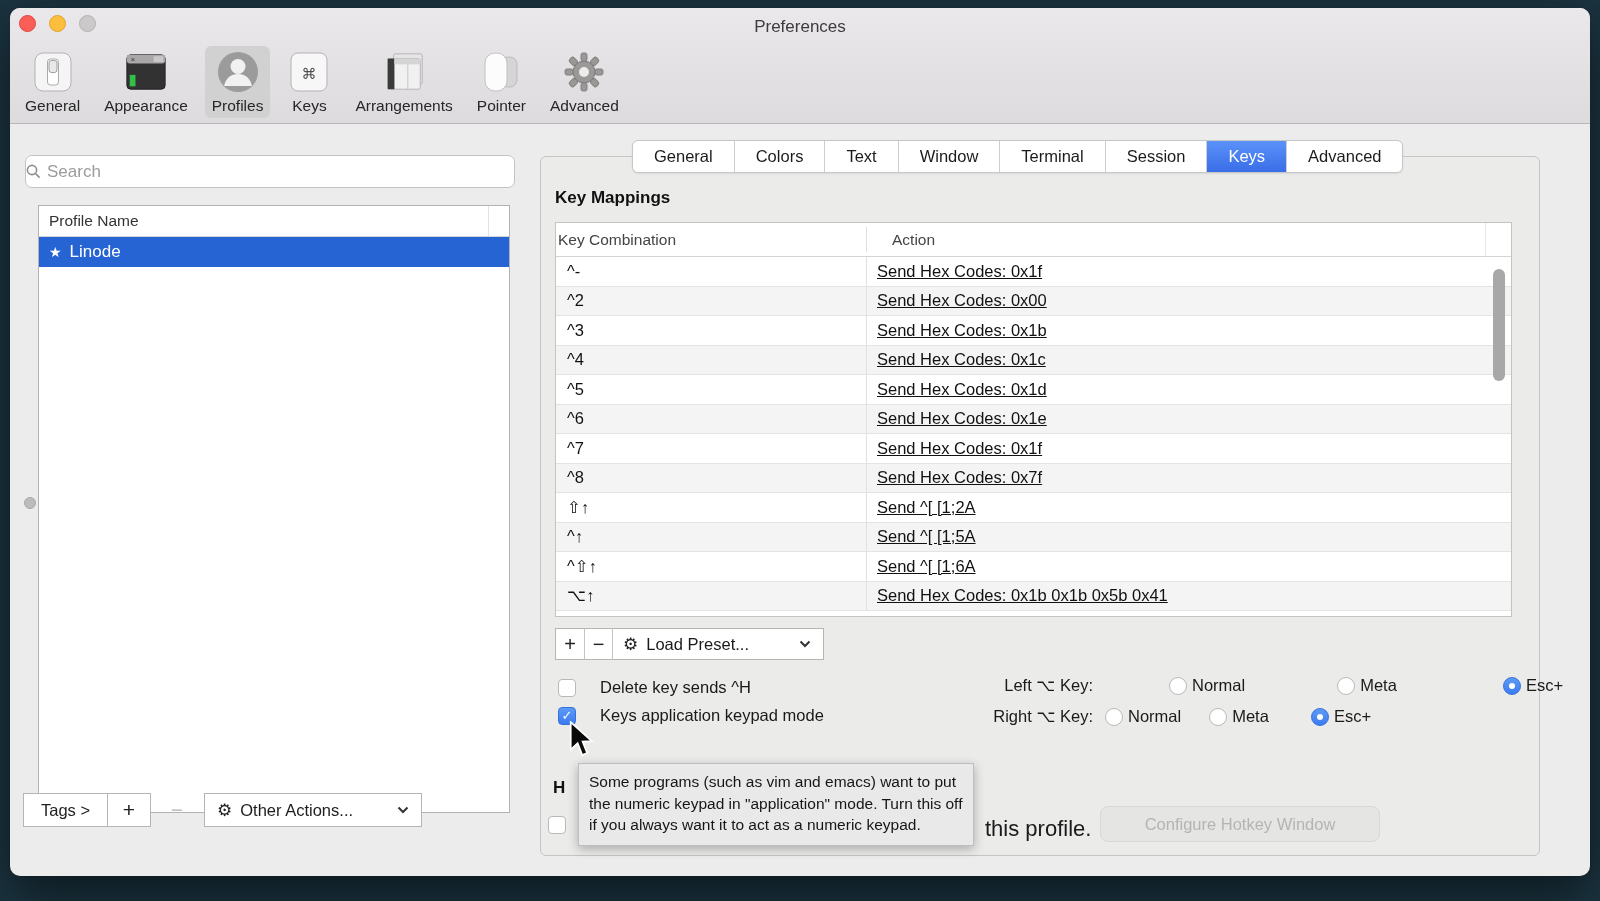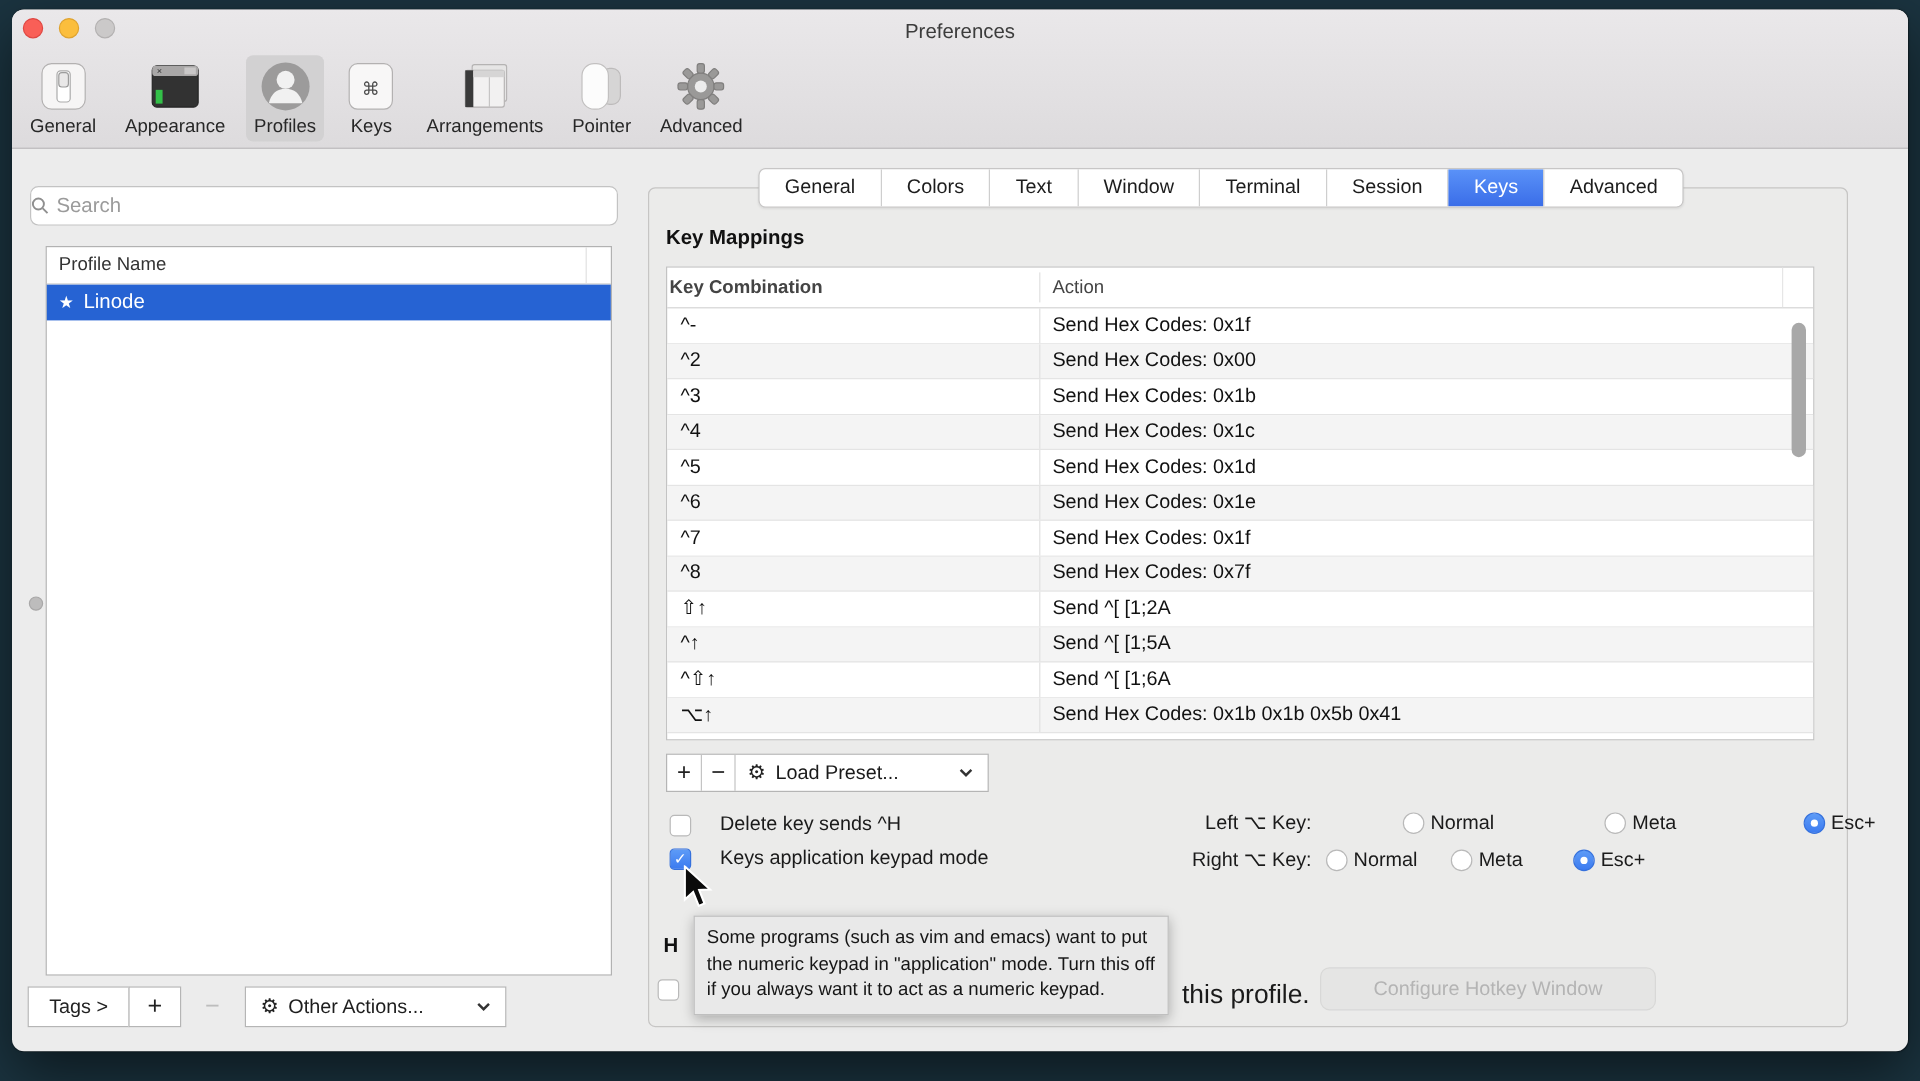--- a/index.html
+++ b/index.html
@@ -38,21 +38,21 @@
   .profile-list { position:absolute; left:28px; top:197px; width:472px; height:608px;
     background:#fff; border:1px solid #b2b2b2; }
   .list-header { position:relative; height:31px; border-bottom:1px solid #d6d6d6;
     display:flex; align-items:center; padding-left:10px; font-size:15.5px; color:#333; }
   .list-header .col-div { position:absolute; right:20px; top:0; bottom:0; width:1px; background:#e2e2e2; }
   .profile-row { height:30px; display:flex; align-items:center; gap:8px; padding-left:10px;
     font-size:17px; }
   .profile-row.selected { background:#2663d3; color:#fff; }
   .splitter-dot { position:absolute; left:14px; top:489px; width:12px; height:12px;
     border-radius:50%; background:#bdbcbc; border:1px solid #a9a8a8; }
-  .bottom-bar { position:absolute; left:13px; top:814px; height:34px; display:flex; align-items:stretch; }
+  .bottom-bar { position:absolute; left:13px; top:785px; height:34px; display:flex; align-items:stretch; }
   .btn { background:#fff; border:1px solid #b5b5b5; font-size:16.5px; color:#222;
     display:flex; align-items:center; justify-content:center; }
   .tags-btn { width:85px; border-radius:0; }
   .plus-btn { width:44px; margin-left:-1px; font-size:21px; }
   .minus-flat { width:44px; margin-left:4px; border:none; background:transparent;
     color:#bdbdbd; font-size:21px; display:flex; align-items:center; justify-content:center; }
   .dropdown { background:#fff; border:1px solid #b5b5b5; display:flex; align-items:center;
     gap:8px; padding:0 12px; font-size:16.5px; color:#1d1d1d; }
   .other-dd { margin-left:5px; width:218px; }
   .dd-spacer { flex:1; }
@@ -68,29 +68,29 @@
     border-right:1px solid #cecece; cursor:default; }
   .tab:last-child { border-right:none; }
   .tab.selected { background:linear-gradient(#5a92f8,#3a6de8); color:#fff; }
 
   .section-title { position:absolute; left:545px; top:180px; font-size:17px; font-weight:bold; color:#111; }
 
   .km-table { position:absolute; left:545px; top:214px; width:957px; height:395px;
     background:#fff; border:1px solid #c3c3c3; }
   .km-header { position:relative; height:34px; border-bottom:1px solid #d4d4d4;
     display:flex; align-items:center; font-size:15.5px; color:#444; }
-  .km-header .h-key { width:310px; padding-left:2px;font-weight:bold; }
-  .km-header .h-action { padding-left:11px; }
+  .km-header .h-key { width:310px; padding-left:2px; }
+  .km-header .h-action { padding-left:26px; }
   .km-header .h-div { position:absolute; left:310px; top:4px; bottom:4px; width:1px; background:#e0e0e0; }
   .km-header .h-div2 { position:absolute; right:25px; top:0; bottom:0; width:1px; background:#e6e6e6; }
   .km-row { height:29.5px; display:flex; align-items:center; font-size:16.5px; color:#111;
     border-bottom:1px solid #e4e4e4; position:relative; }
   .km-row.alt { background:#f4f4f4; }
   .km-row .c-key { width:310px; padding-left:11px; }
-  .km-row .c-action { padding-left:11px; }
+  .km-row .c-action { padding-left:11px;text-decoration:underline; }
   .km-row .r-div { position:absolute; left:310px; top:0; bottom:0; width:1px; background:#e0e0e0; }
   .km-scroll { position:absolute; right:6px; top:46px; width:12px; height:112px;
     border-radius:6px; background:#a8a8a8; }
 
   .preset-group { position:absolute; left:545px; top:620px; height:32px; display:flex;
     background:#fff; border:1px solid #b5b5b5; }
   .pg-cell { display:flex; align-items:center; justify-content:center; border-right:1px solid #c4c4c4; }
   .pg-plus { width:29px; font-size:20px; color:#222; }
   .pg-minus { width:28px; font-size:20px; color:#222; }
   .pg-preset { border-right:none; gap:8px; padding:0 12px 0 10px; font-size:16.5px; color:#1a1a1a; }

